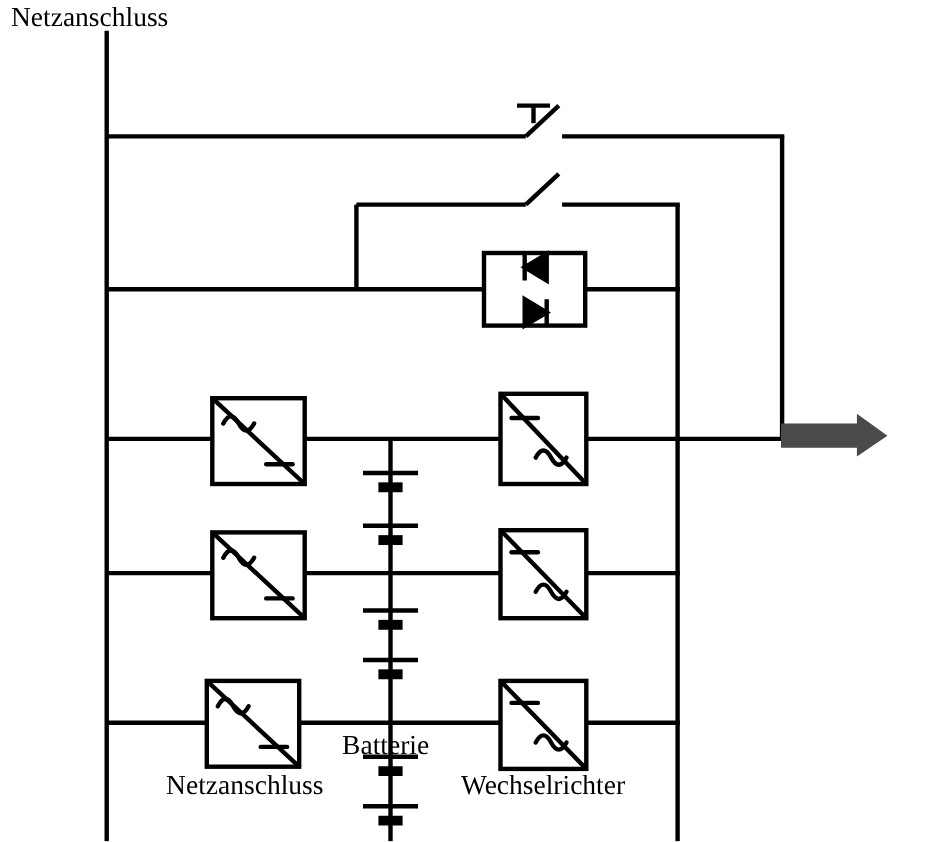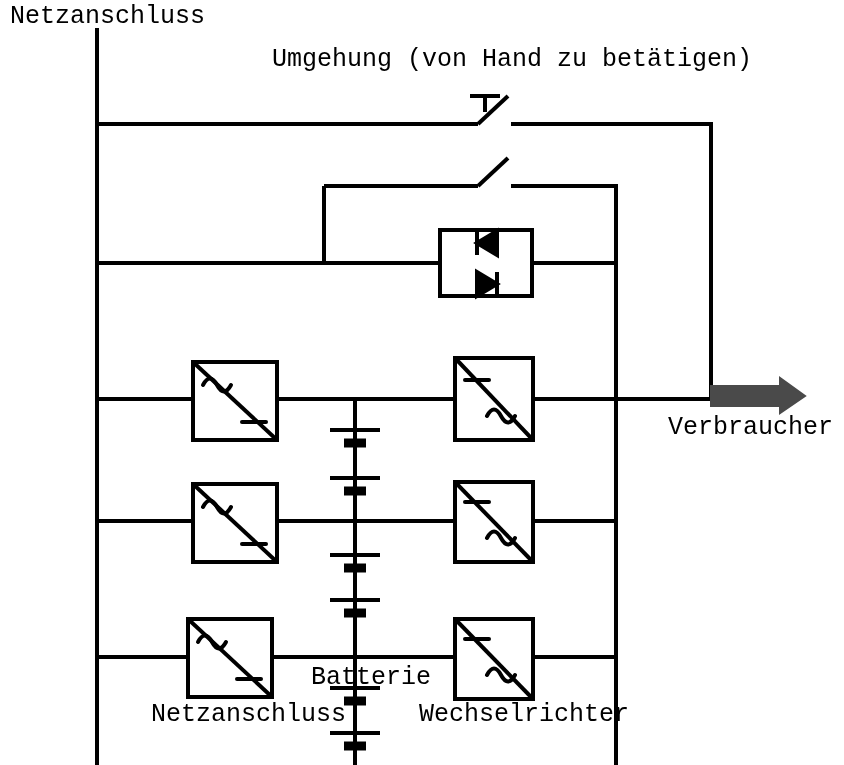--- a/index.html
+++ b/index.html
@@ -21,21 +21,21 @@
   svg.wires {
     position: absolute;
     left: 0;
     top: 0;
     width: 844px;
     height: 765px;
   }
   .lbl {
     position: absolute;
     white-space: nowrap;
-    font-family: Liberation Mono, monospace;
+    font-family: Liberation Serif, serif;
     color: #000000;
     line-height: 1;
   }
   .lbl-netz      { left: 10px;  top: 4px;   font-size: 25px; }
   .lbl-umgehung  { left: 272px; top: 47px;  font-size: 25px; }
   .lbl-umschalt  { left: 333px; top: 195px; font-size: 25px; }
   .lbl-verbrauch { left: 668px; top: 415px; font-size: 25px; }
   .lbl-gleich    { left: 151px; top: 702px; font-size: 25px; }
   .lbl-batterie  { left: 311px; top: 665px; font-size: 25px; }
   .lbl-wechsel   { left: 419px; top: 702px; font-size: 25px; }
@@ -149,19 +149,17 @@
       <line x1="344" y1="701" x2="366" y2="701" stroke-width="9"></line>
 
       <line x1="330" y1="733" x2="380" y2="733" stroke-width="4"></line>
       <line x1="344" y1="746" x2="366" y2="746" stroke-width="9"></line>
     </g>
 
     <polygon points="711,386 780,386 780,378 805,396 780,413 780,406 711,406" fill="#4a4a4a" stroke="#4a4a4a" stroke-width="2"></polygon>
   </svg>
 
   <div class="lbl lbl-netz">Netzanschluss</div>
-  <div class="lbl lbl-umgehung">Umgehung (von Hand zu betätigen)</div>
-  <div class="lbl lbl-verbrauch">Verbraucher</div>
   <div class="lbl lbl-gleich">Netzanschluss</div>
   <div class="lbl lbl-batterie">Batterie</div>
   <div class="lbl lbl-wechsel">Wechselrichter</div>
 
 </div>
 
 </body></html>

